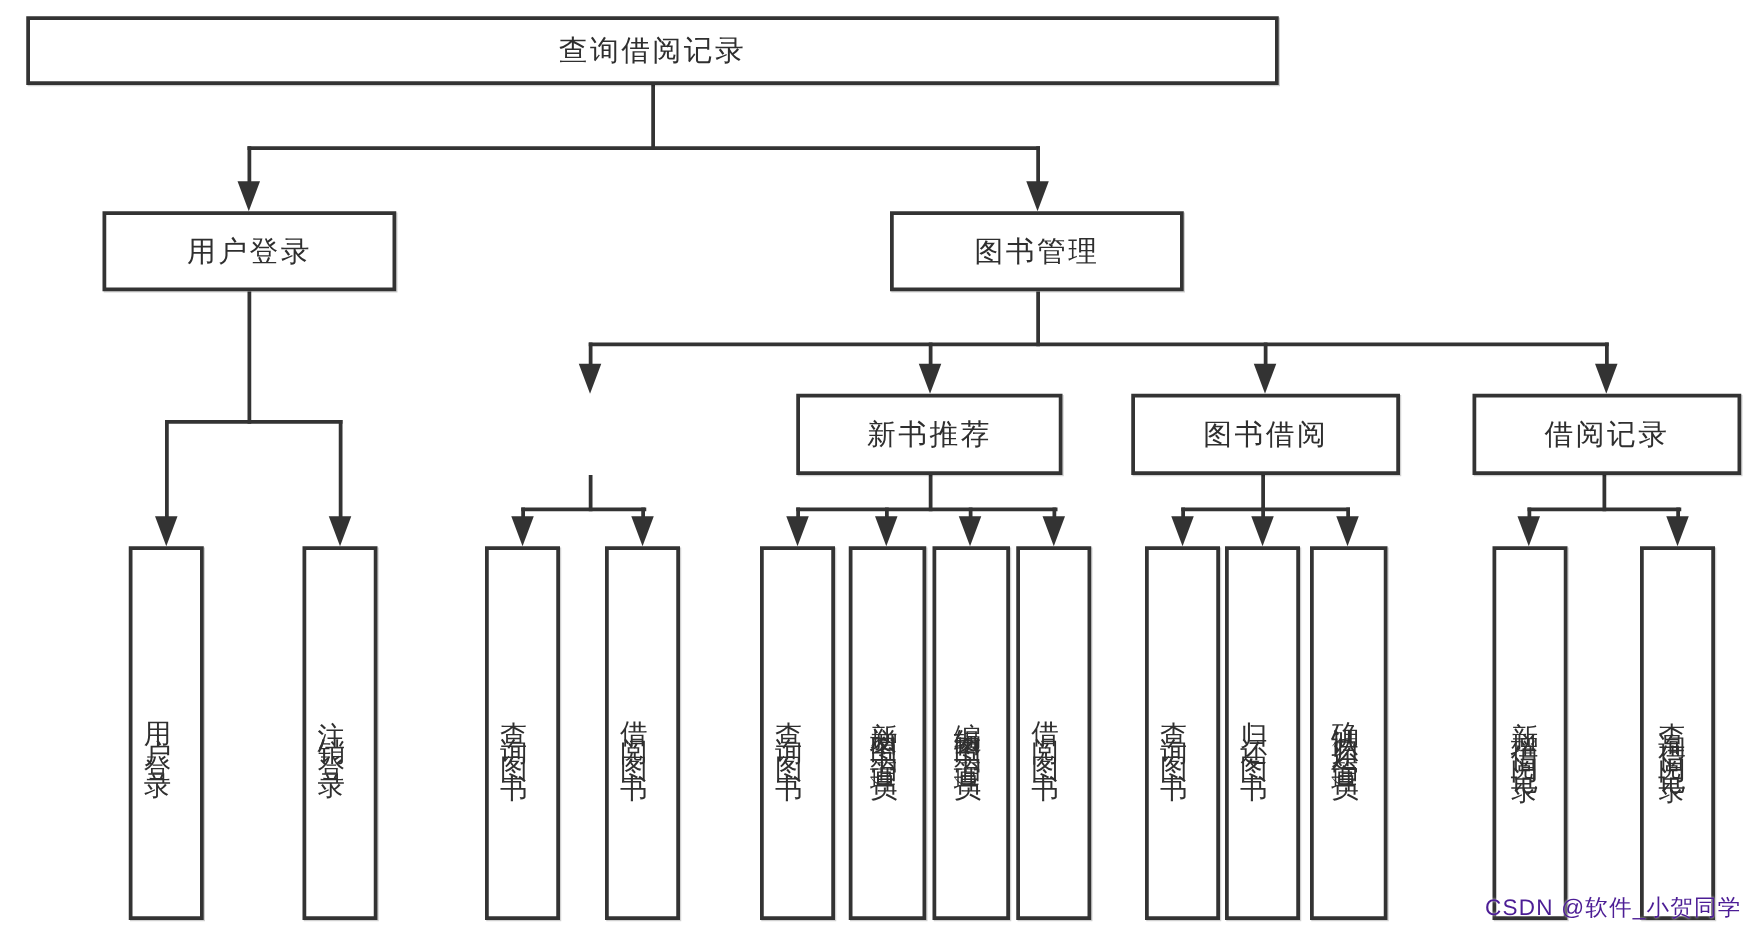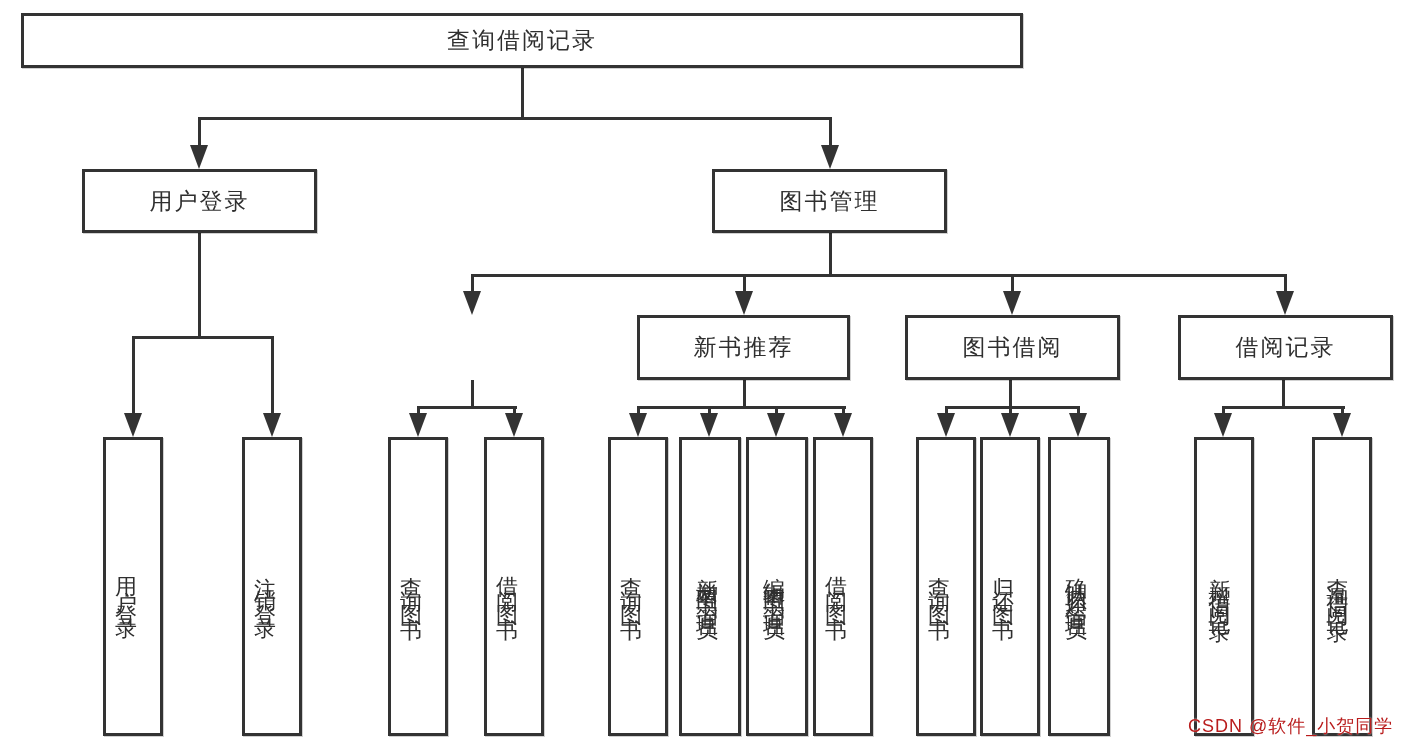--- a/index.html
+++ b/index.html
@@ -68,21 +68,21 @@
     border-left: 9px solid transparent;
     border-right: 9px solid transparent;
     border-top: 24px solid #333333;
     z-index: 1;
   }
   .watermark {
     position: absolute;
     left: 1188px;
     top: 714px;
     font-size: 18px;
-    color: #b91c1c;
+    color: #4c1d95;
     letter-spacing: 1px;
     white-space: nowrap;
     z-index: 3;
     text-shadow: 0 0 2px #ffffff;
   }
 </style>
 </head>
 <body>
 
 <div id="canvas">

